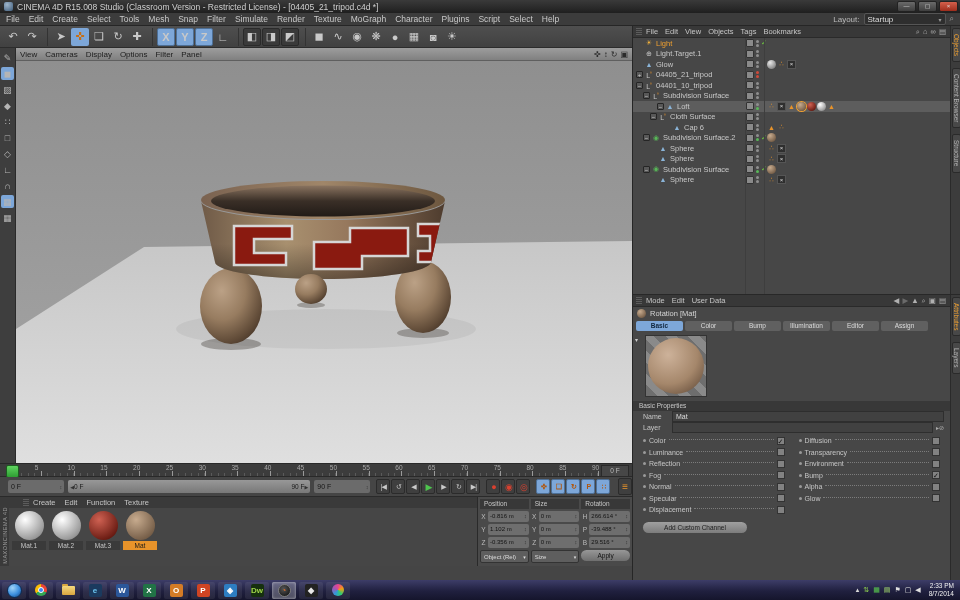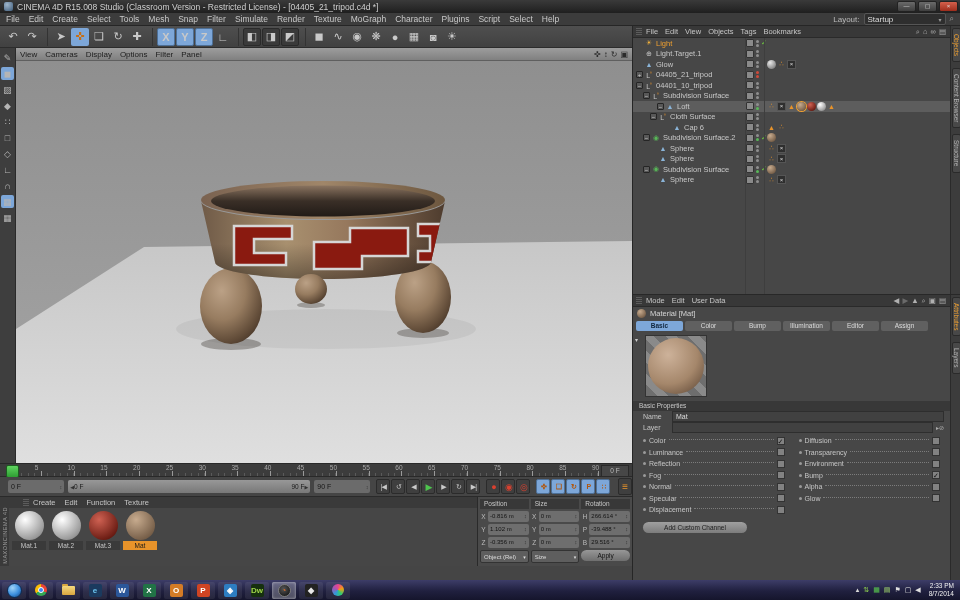--- a/index.html
+++ b/index.html
@@ -871,21 +871,21 @@
               <span class="ic dim">▶</span>
               <span class="ic ">▲</span>
               <span class="ic ">⌕</span>
               <span class="ic ">▣</span>
               <span class="ic ">▤</span>
             </span>
         </div>
         <div class="ambody">
           <div class="mattitle">
             <span class="mball"></span>
-            <span>Material [Mat]</span>
+            <span>Rotation [Mat]</span>
           </div>
           <div class="amtabs" id="am-tabs">
               <span class="amtab active">Basic</span>
               <span class="amtab">Color</span>
               <span class="amtab">Bump</span>
               <span class="amtab">Illumination</span>
               <span class="amtab">Editor</span>
               <span class="amtab">Assign</span>
             </div>
           <div class="preview">

